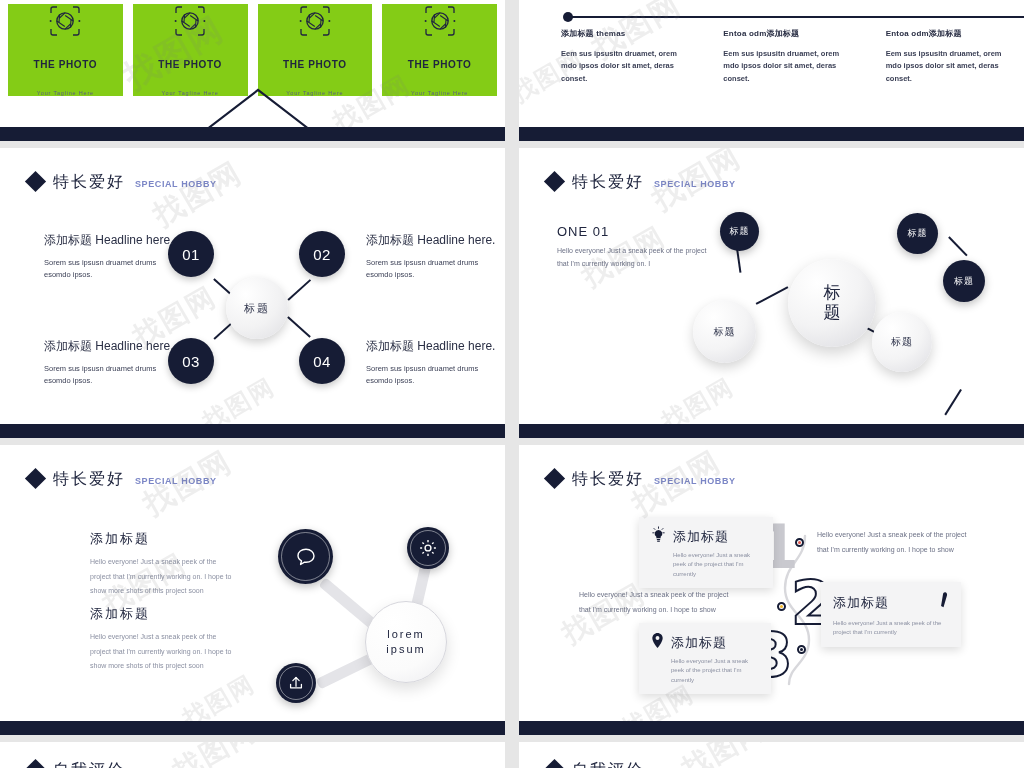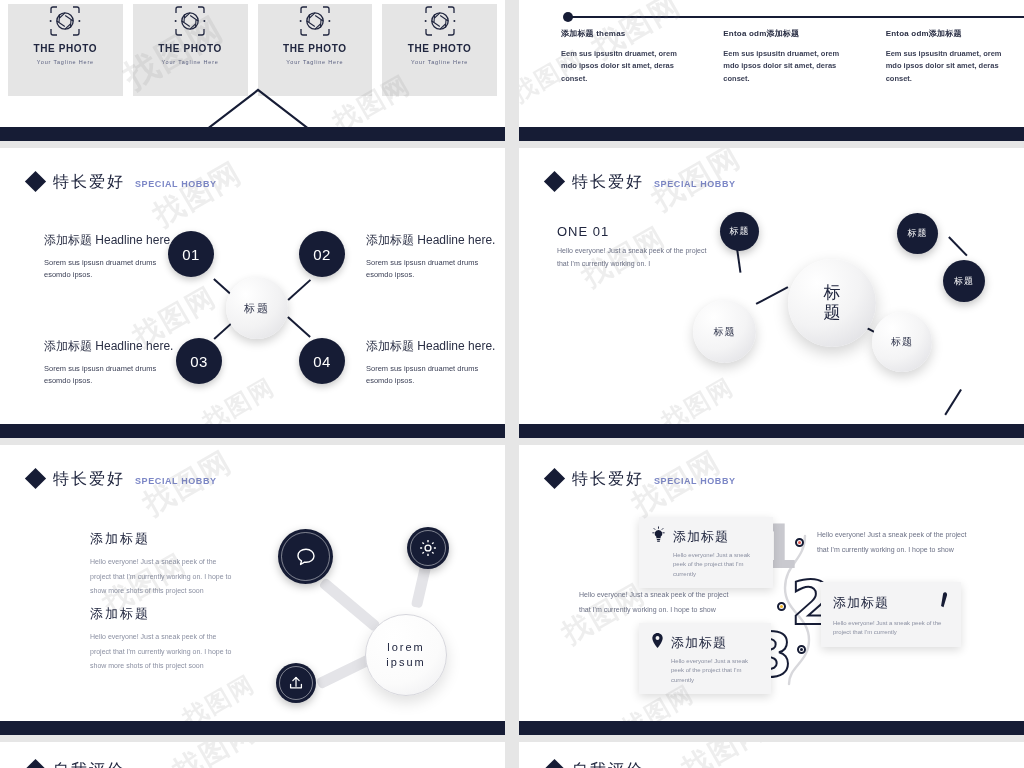--- a/index.html
+++ b/index.html
@@ -45,22 +45,22 @@
     width:15px; height:15px; background:#161c35;
     transform:rotate(45deg); display:inline-block;
     position:relative; top:2px;
   }
   .head-cn{ font-size:16px; color:#20263f; letter-spacing:2px; font-weight:500;}
   .head-en{ font-size:9px; color:#7b86c6; letter-spacing:.6px; font-weight:600;}
 
   
   .logo-row{ position:absolute; left:8px; top:4px; right:8px; height:92px;
              display:flex; gap:10px; }
-  .logo-card{ flex:1; background:#e5e5e5; display:flex; flex-direction:column;
-              align-items:center; justify-content:flex-start; gap:5px;}
+  .logo-card{ flex:1; background:#84cc16; display:flex; flex-direction:column;
+              align-items:center; justify-content:space-between; gap:5px;}
   .logo-mark{ width:34px; height:34px; position:relative;}
   .logo-title{ font-size:10px; font-weight:bold; color:#20263f; letter-spacing:.6px;}
   .logo-tag{ font-size:5.5px; color:#5a6080; letter-spacing:.8px;}
   .tri{ position:absolute; left:196px; top:88px; width:124px; height:48px;}
 
   
   .tl-line{ position:absolute; left:50px; right:0; top:16px; height:2px; background:#161c35;}
   .tl-dot{ position:absolute; left:44px; top:12px; width:10px; height:10px;
            border-radius:50%; background:#161c35;}
   .tl-cols{ position:absolute; left:42px; right:10px; top:28px; display:flex; gap:34px;}
@@ -266,21 +266,21 @@
     <div class="c-center" style="left:226px;top:129px;">
       <span>标题</span>
     </div>
 
     <div class="n-circle" style="left:168px;top:83px;">
       <span>01</span>
     </div>
     <div class="n-circle" style="left:299px;top:83px;">
       <span>02</span>
     </div>
-    <div class="n-circle" style="left:176px;top:190px;">
+    <div class="n-circle" style="left:168px;top:190px;">
       <span>03</span>
     </div>
     <div class="n-circle" style="left:299px;top:190px;">
       <span>04</span>
     </div>
 
     <div class="sp-txt" style="left:44px;top:84px;">
       <div class="sp-h">添加标题 Headline here.</div>
       <div class="sp-p">Sorem sus ipsusn druamet drums esomdo ipsos.</div>
     </div>
@@ -360,21 +360,21 @@
     </div>
     <div style="position:absolute;left:90px;top:160px;width:145px;">
       <div class="bl-h">添加标题</div>
       <div class="bl-p">Hello everyone! Just a sneak peek of the project that I'm currently working on. I hope to show more shots of this project soon</div>
     </div>
 
     <div class="spoke" style="left:322px;top:131px;width:72px;height:11px;transform:rotate(40deg);"></div>
     <div class="spoke" style="left:427px;top:110px;width:48px;height:11px;transform:rotate(103deg);"></div>
     <div class="spoke" style="left:318px;top:234px;width:66px;height:11px;transform:rotate(-26deg);"></div>
 
-    <div class="li-center" style="left:365px;top:169px;">
+    <div class="li-center" style="left:365px;top:156px;">
       <span style="display:block;width:4em;">lorem ipsum</span>
     </div>
 
     <div class="i-circle" style="left:278px;top:84px;width:55px;height:55px;">
       <svg width="26" height="26" viewBox="0 0 26 26">
         <path d="M13 5.2c-4.6 0-8 2.8-8 6.3 0 2.2 1.4 4.2 3.5 5.3l-.9 3.7 3.9-2.3c.5.1 1 .1 1.5.1 4.6 0 8-2.8 8-6.3S17.6 5.2 13 5.2z" fill="none" stroke="#ffffff" stroke-width="1.4" stroke-linejoin="round"></path>
       </svg>
     </div>
     <div class="i-circle" style="left:407px;top:82px;width:42px;height:42px;">
       <svg width="22" height="22" viewBox="0 0 24 24">

